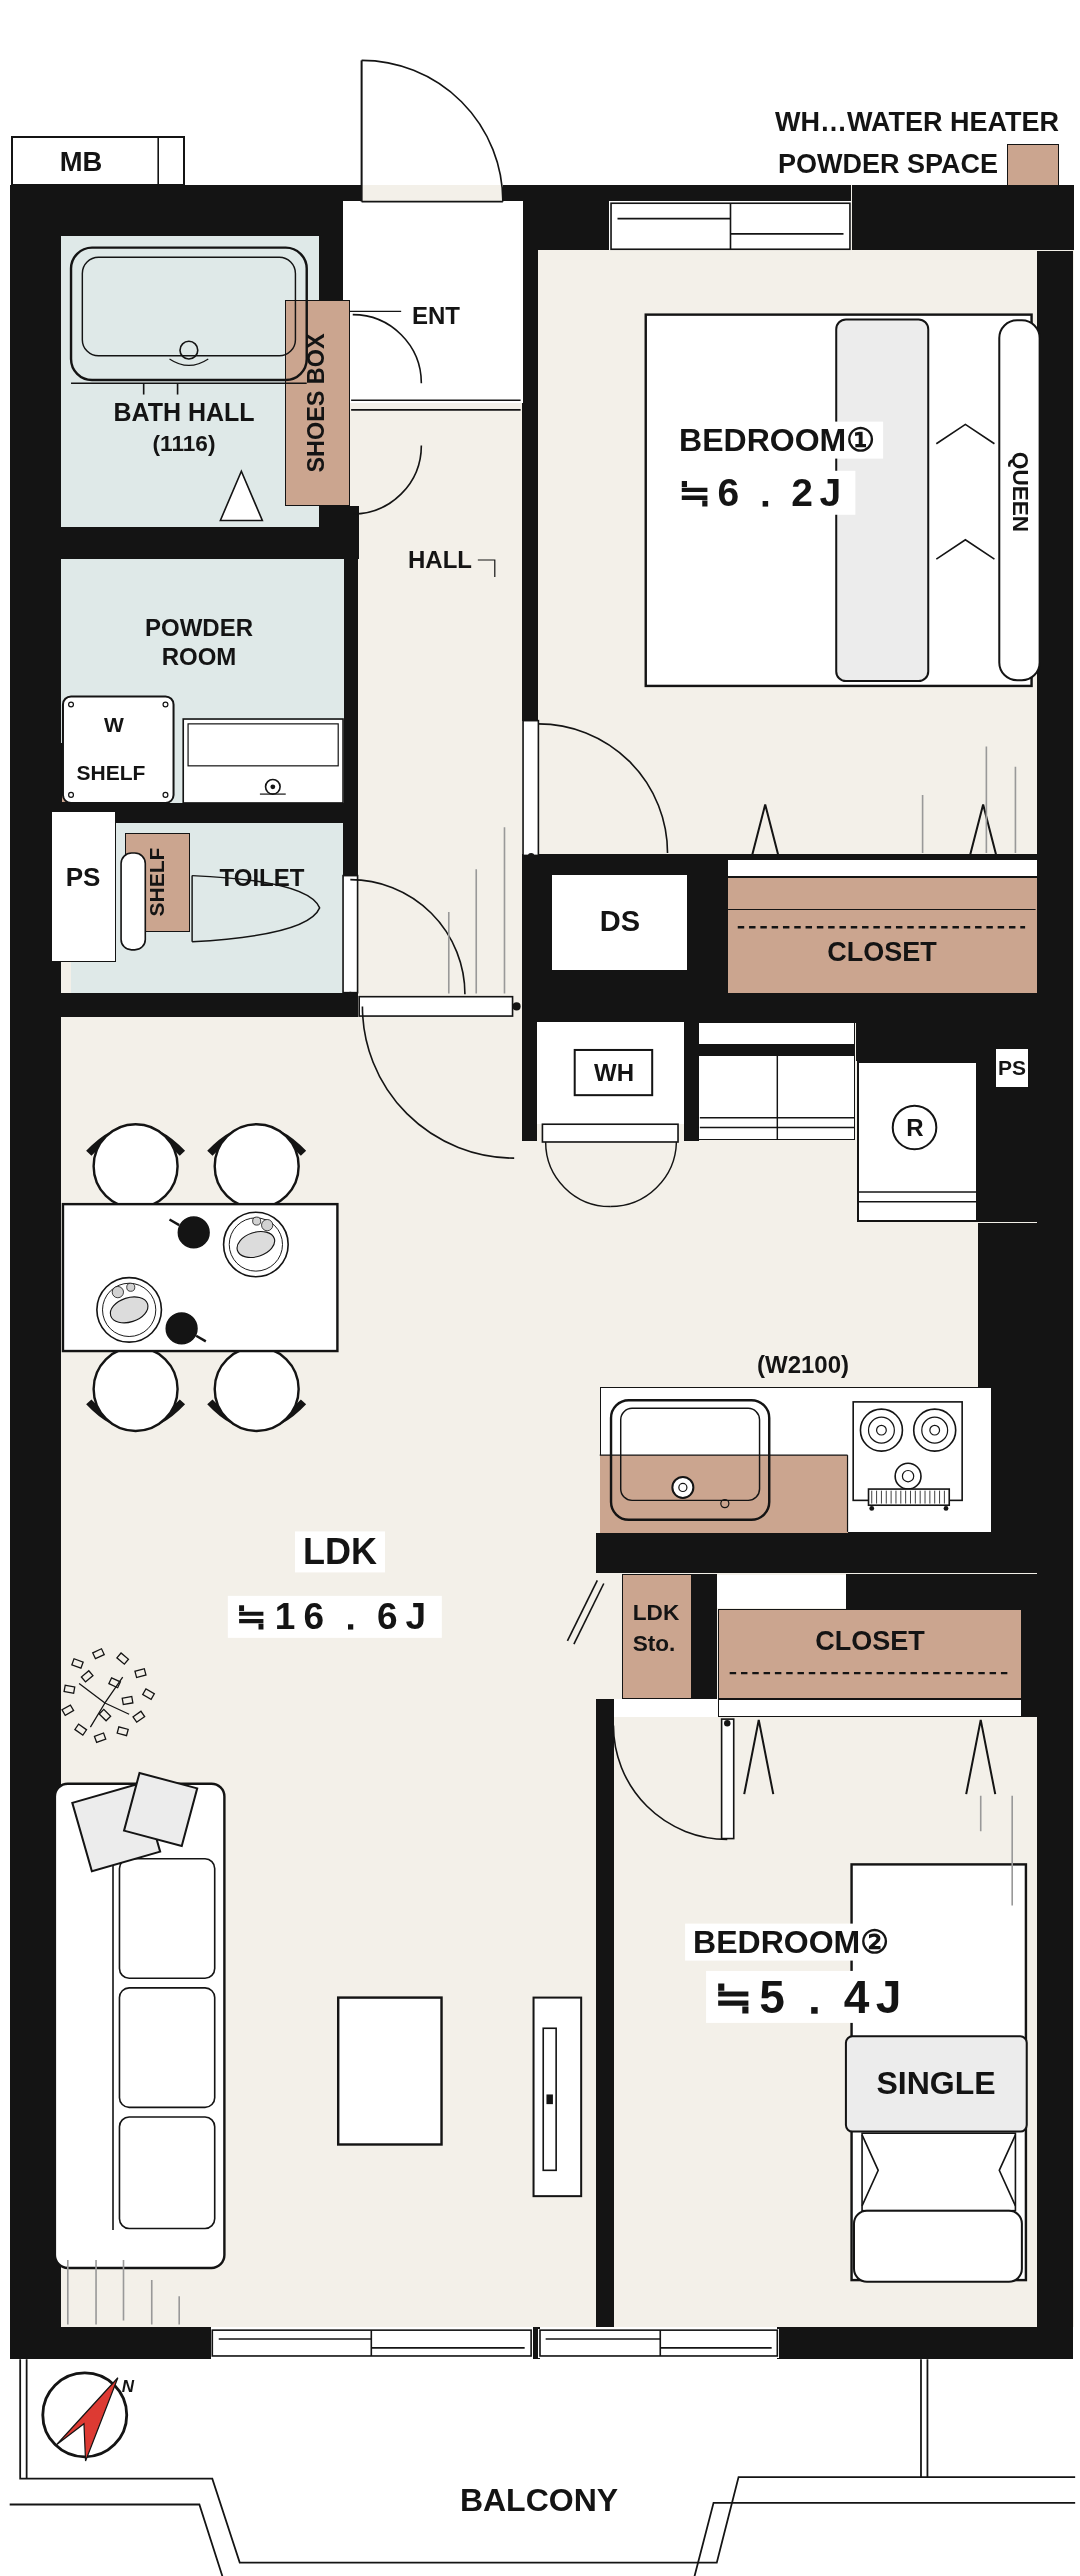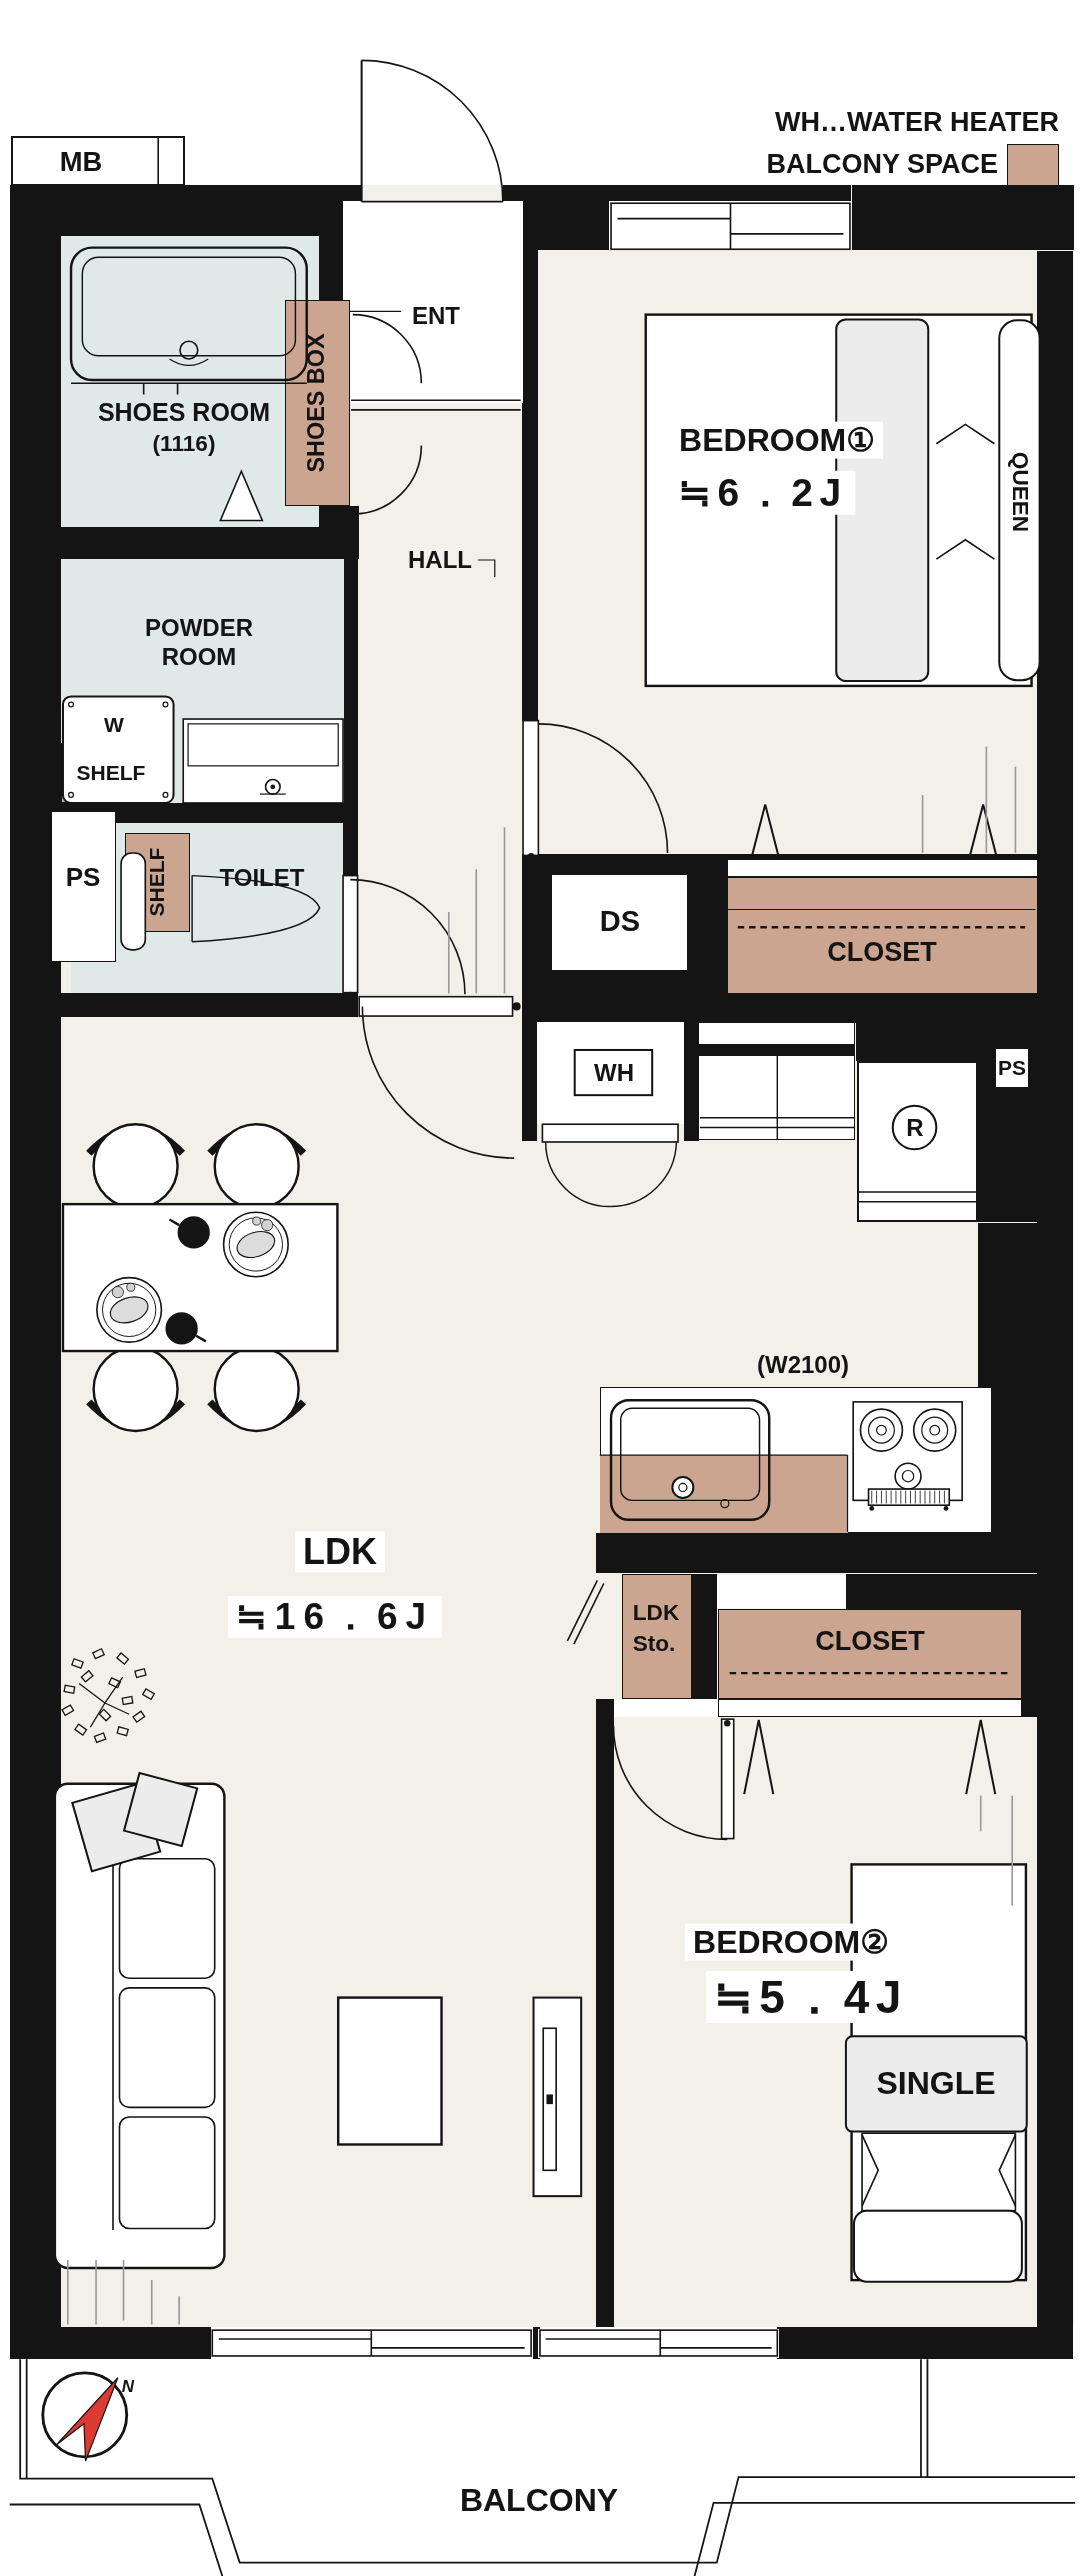--- a/index.html
+++ b/index.html
@@ -350,24 +350,24 @@
       <path d="M1141,2878 L1141,3024 M1149,2878 L1149,3024"></path>
     </g>
 
     <g>
       <circle cx="105" cy="2947" r="52" fill="#fff" stroke-width="3.5"></circle>
       <path d="M146,2901 L70,2984 L104,2958 L106,3004 Z" fill="#dd3a33" stroke-width="1.5"></path>
     </g>
   </svg>
 
   <div class="rightal" style="right:21px;top:71px;font-size:27px">WH…WATER HEATER</div>
-  <div class="rightal" style="right:82px;top:113px;font-size:27px">BALCONY SPACE</div>
+  <div class="rightal" style="right:82px;top:113px;font-size:27px">POWDER SPACE</div>
   <div class="lbl" style="left:81px;top:126px;font-size:27.4px">MB</div>
 
-  <div class="lbl" style="left:184px;top:377px;font-size:25px">SHOES ROOM</div>
+  <div class="lbl" style="left:184px;top:377px;font-size:25px">BATH HALL</div>
   <div class="lbl" style="left:184px;top:408px;font-size:22.6px;font-weight:600">(1116)</div>
   <div class="lbl rotm90" style="left:317px;top:367px;font-size:23.4px">SHOES BOX</div>
   <div class="lbl" style="left:436px;top:280px;font-size:24px">ENT</div>
   <div class="lbl" style="left:440px;top:524px;font-size:24px">HALL</div>
   <div class="lbl" style="left:199px;top:592px;font-size:24px">POWDER</div>
   <div class="lbl" style="left:199px;top:621px;font-size:24px">ROOM</div>
   <div class="lbl" style="left:114px;top:689px;font-size:21px">W</div>
   <div class="lbl" style="left:111px;top:737px;font-size:21px">SHELF</div>
   <div class="lbl" style="left:83px;top:841px;font-size:26px">PS</div>
   <div class="lbl rotm90" style="left:157px;top:846px;font-size:21px">SHELF</div>

